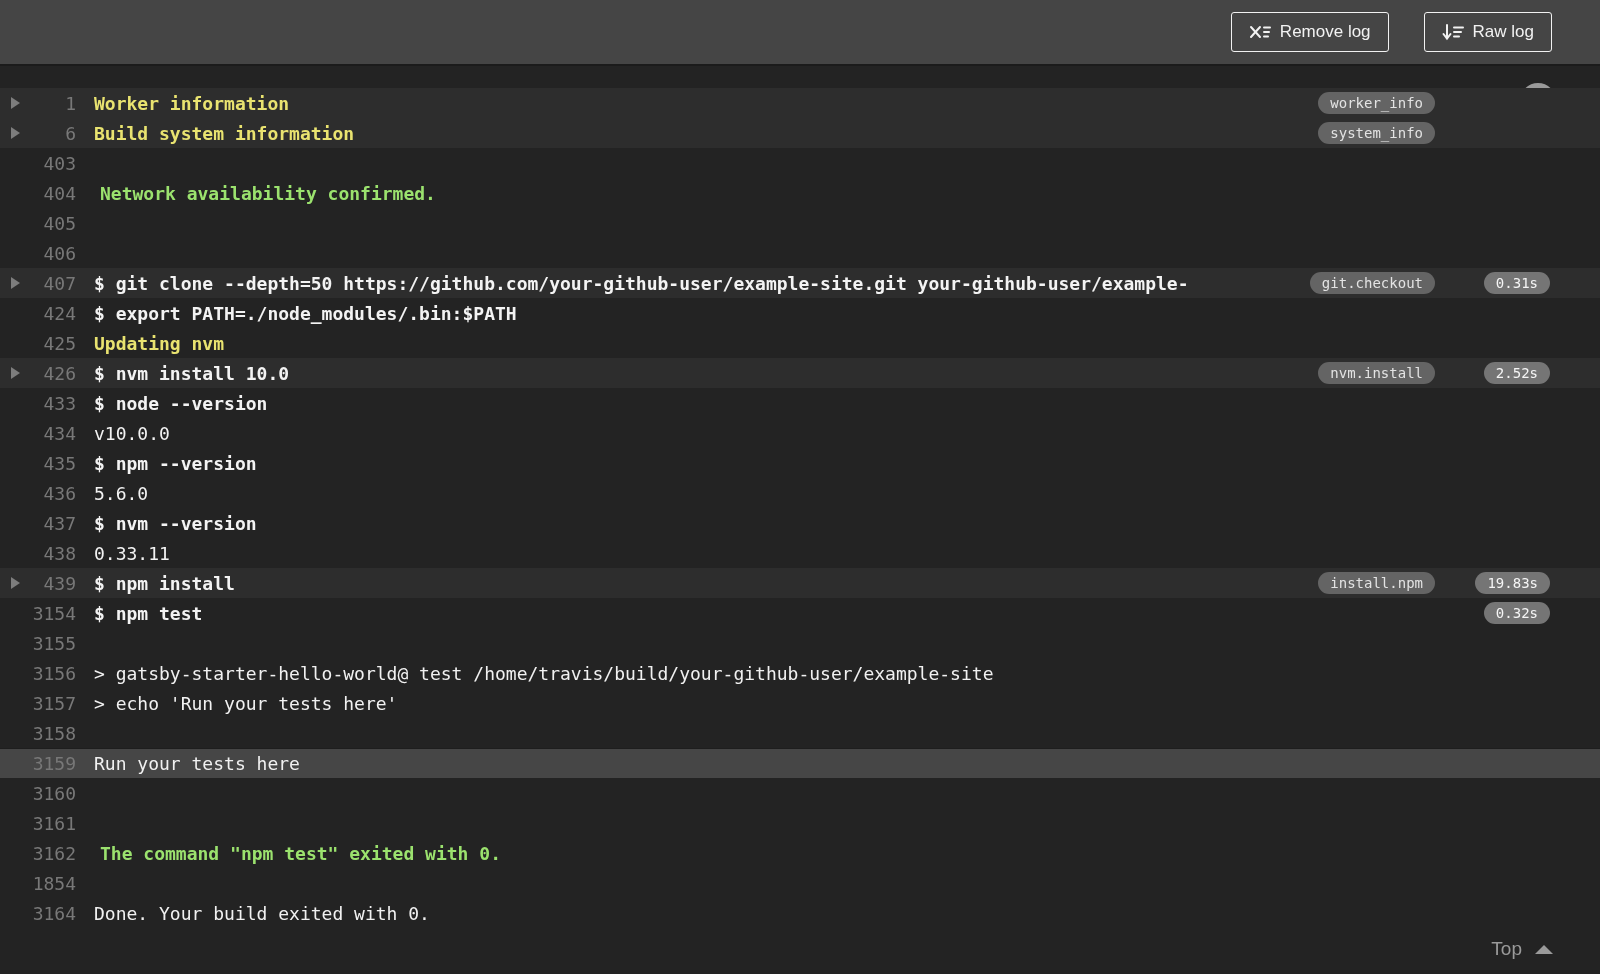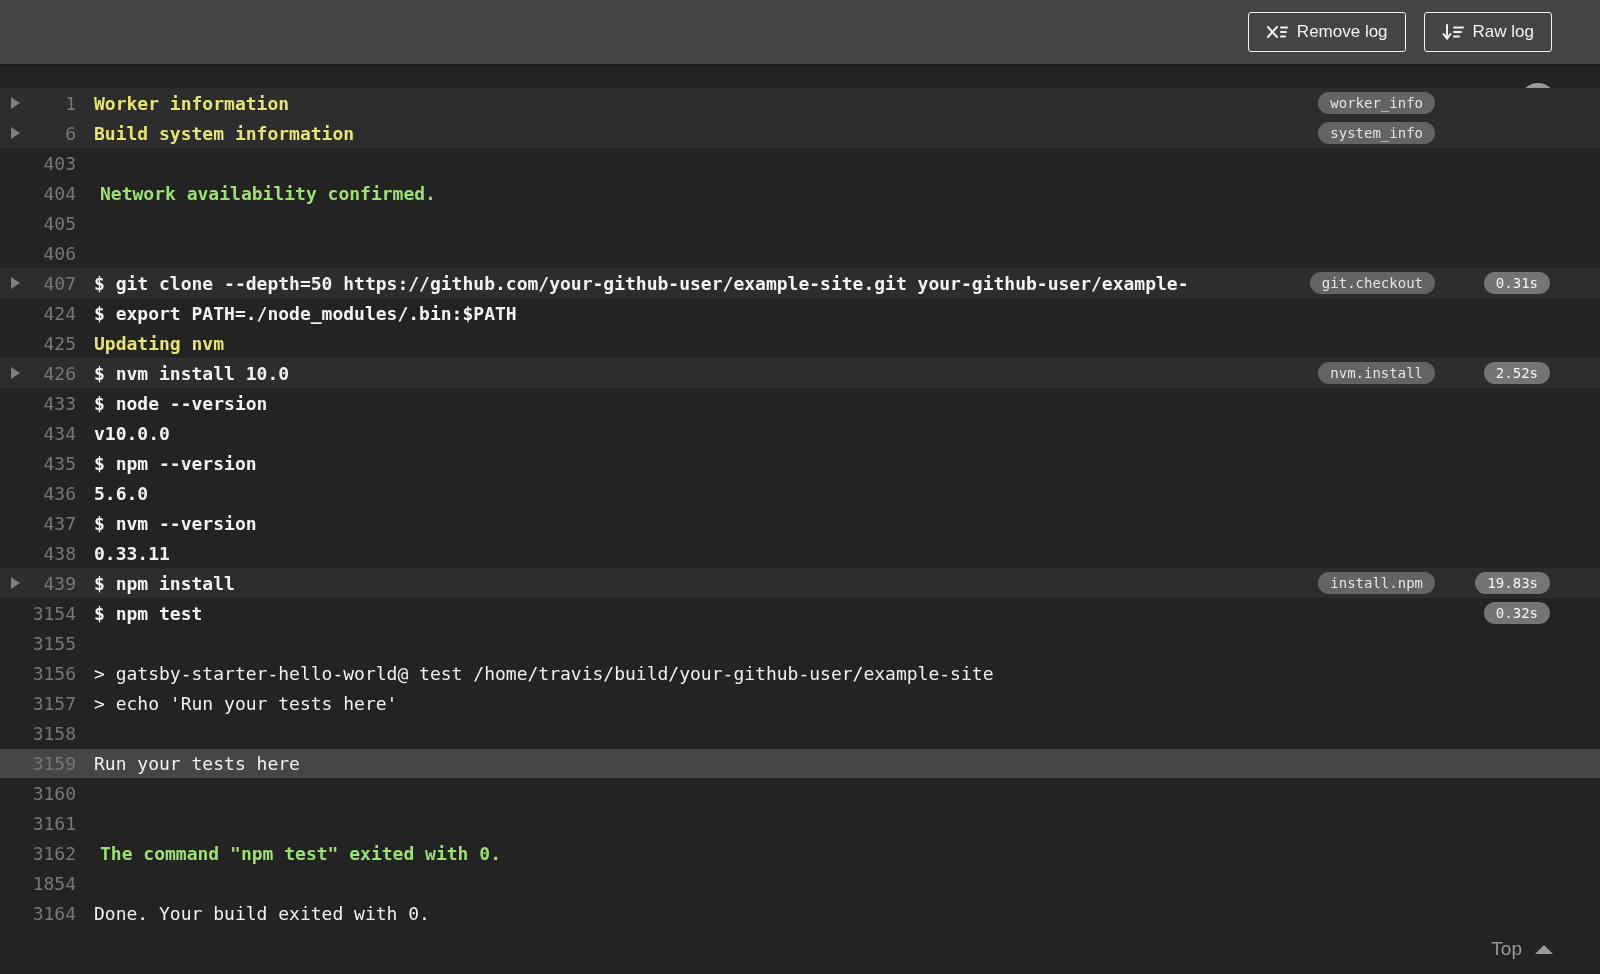--- a/index.html
+++ b/index.html
@@ -11,21 +11,21 @@
     position: relative;
   }
 
   
   .topbar {
     height: 66px;
     background: #454545;
     display: flex;
     align-items: center;
     justify-content: flex-end;
-    gap: 18px;
+    gap: 35px;
     padding-right: 48px;
     border-bottom: 2px solid #1b1b1b;
   }
   .topbar-btn {
     display: flex;
     align-items: center;
     gap: 9px;
     height: 40px;
     padding: 0 17px;
     background: transparent;
@@ -81,21 +81,21 @@
     cursor: pointer;
   }
   .text-col {
     margin-left: 18px;
     color: #f1f1f1;
     overflow: hidden;
   }
   .row.style-section .text-col { color: #e9e370; font-weight: bold; }
   .row.style-success .text-col { color: #9be26e; font-weight: bold; margin-left: 24px; }
   .row.style-command .text-col { color: #f3f3f3; font-weight: bold; }
-  .row.style-output-bold .text-col { color: #f3f3f3; font-weight: bold; }
+  .row.style-output-bold .text-col { color: #f3f3f3; font-weight: normal; }
 
   .tag-pill, .time-pill {
     position: absolute;
     top: 50%;
     transform: translateY(-50%);
     font-family: "DejaVu Sans Mono", monospace;
     font-size: 14px;
     padding: 4px 12px;
     border-radius: 14px;
     line-height: 1;

